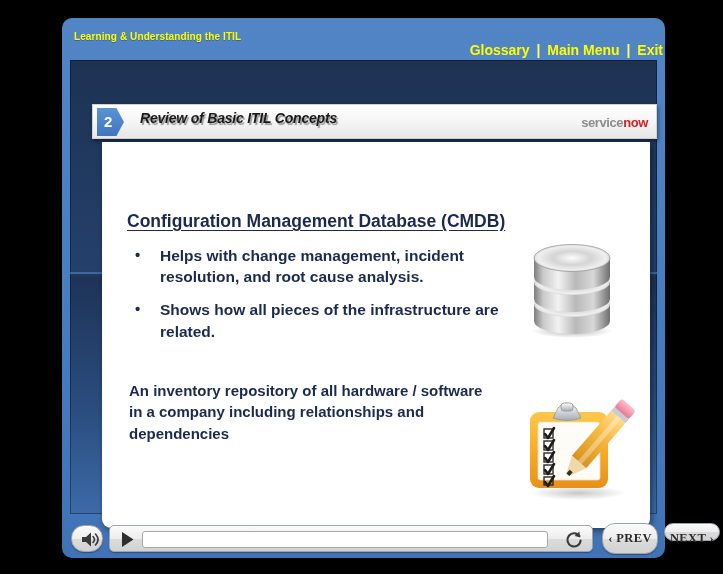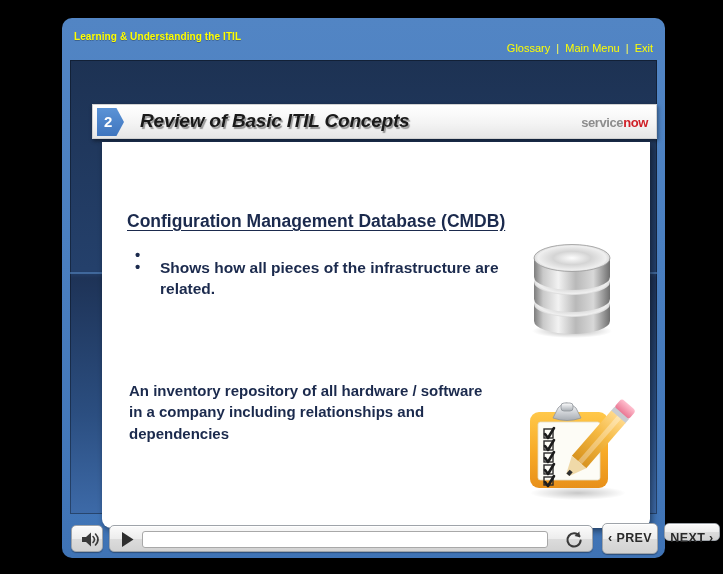--- a/index.html
+++ b/index.html
@@ -37,24 +37,24 @@
     left: 12px;
     top: 13px;
     color: #ffff00;
     font-size: 10px;
     font-weight: bold;
     letter-spacing: 0.1px;
     text-shadow: 0 1px 0 rgba(0,0,0,0.25);
   }
   #titlebar-nav {
     position: absolute;
-    right: 12px;
+    right: 2px;
     top: 24px;
-    font-size: 11px;
-    font-weight: normal;
+    font-size: 14px;
+    font-weight: bold;
     color: #ffff00;
     white-space: nowrap;
   }
   #titlebar-nav .navlink {
     color: #ffff00;
     text-decoration: none;
     cursor: pointer;
   }
   #titlebar-nav .sep {
     color: #ffff55;
@@ -102,21 +102,21 @@
     font-size: 15px;
     font-weight: bold;
     line-height: 28px;
     text-align: left;
     padding-left: 7px;
   }
   #slide-title {
     position: absolute;
     left: 47px;
     top: 5px;
-    font-size: 19px;
+    font-size: 14px;
     font-weight: bold;
     font-style: italic;
     color: #1a1a1a;
     text-shadow: 1.5px 1.5px 1px rgba(120,120,120,0.75);
     letter-spacing: -0.2px;
   }
   #brand-logo {
     position: absolute;
     right: 8px;
     top: 10px;
@@ -211,23 +211,24 @@
     left: 0;
     top: 500px;
     width: 100%;
     height: 40px;
   }
 
   .ctl-btn {
     position: absolute;
     background: linear-gradient(180deg, #fbfbfb 0%, #ededed 50%, #dcdcdc 51%, #d2d2d2 100%);
     border: 1px solid #9fa4aa;
-    border-radius: 5px;
+    border-radius: 13px;
     box-shadow: 0 1px 1px rgba(0,0,0,0.32), inset 0 1px 0 rgba(255,255,255,0.85);
     cursor: pointer;
+    font-family: Liberation Serif, serif;
   }
 
   #volume-button {
     left: 9px; top: 7px;
     width: 32px; height: 27px;
   }
   #playbar {
     position: absolute;
     left: 47px; top: 7px;
     width: 484px; height: 27px;
@@ -304,20 +305,21 @@
       </div>
     </div>
 
     <div id="content-card">
 
       <div id="content-heading">Configuration Management Database (CMDB)</div>
 
       <ul class="bullet-list">
         <li class="bullet-item">
           <span class="dot">•</span>
+          <span>Helps with change management, incident resolution, and root cause analysis.</span>
         </li>
         <li class="bullet-item">
           <span class="dot">•</span>
           <span>Shows how all pieces of the infrastructure are related.</span>
         </li>
       </ul>
 
       <div id="summary-text">An inventory repository of all hardware / software in a company including relationships and dependencies</div>
 
       <svg id="db-icon" viewBox="0 0 92 100">

